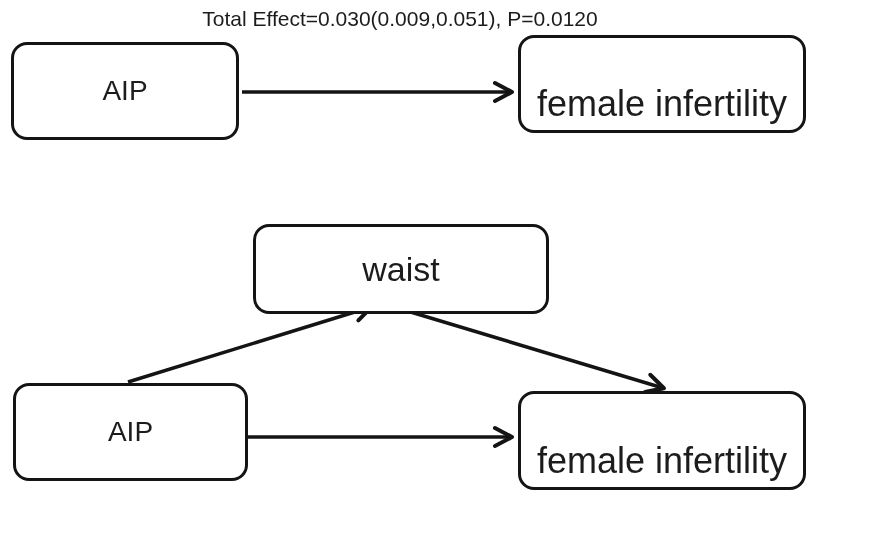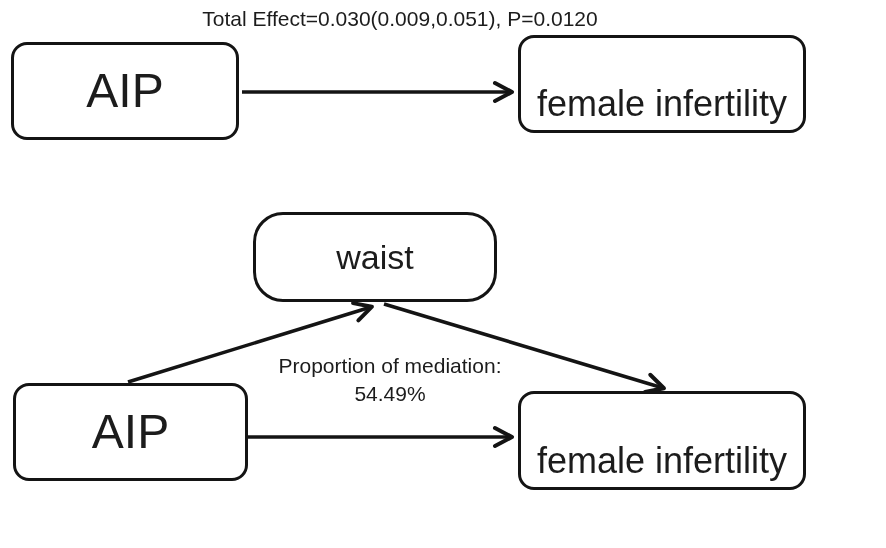--- a/index.html
+++ b/index.html
@@ -23,21 +23,21 @@
     border-radius: 16px;
     background: #ffffff;
     display: flex;
     align-items: center;
     justify-content: center;
     white-space: nowrap;
   }
   .node .node-label {
     line-height: 1;
   }
-  .big-label { font-size: 48px; }
+  .big-label { font-size: 28px; }
   .outcome-label { font-size: 36px; margin-top: 40px; }
   .mediator-label { font-size: 34px; }
   .stat-label {
     position: absolute;
     font-size: 21px;
     white-space: nowrap;
     transform: translateX(-50%);
     text-align: center;
   }
   .stat-label.two-line {
@@ -74,28 +74,24 @@
   <div class="stat-label" style="left:400px; top:7px;">Total Effect=0.030(0.009,0.051), P=0.0120</div>
 
   <div class="node" style="left:11px; top:42px; width:228px; height:98px;">
     <span class="node-label big-label">AIP</span>
   </div>
 
   <div class="node" style="left:518px; top:35px; width:288px; height:98px;">
     <span class="node-label outcome-label">female infertility</span>
   </div>
 
-  <div class="node" style="left:253px; top:212px; width:244px; height:90px;border-radius:30px;">
+  <div class="node" style="left:253px; top:224px; width:296px; height:90px;">
     <span class="node-label mediator-label">waist</span>
   </div>
 
-  <div class="stat-label two-line" style="left:390px; top:352px;">
-    <div>Proportion of mediation:</div>
-    <div>54.49%</div>
-  </div>
 
   <div class="node" style="left:13px; top:383px; width:235px; height:98px;">
     <span class="node-label big-label">AIP</span>
   </div>
 
   <div class="node" style="left:518px; top:391px; width:288px; height:99px;">
     <span class="node-label outcome-label">female infertility</span>
   </div>
 
 

